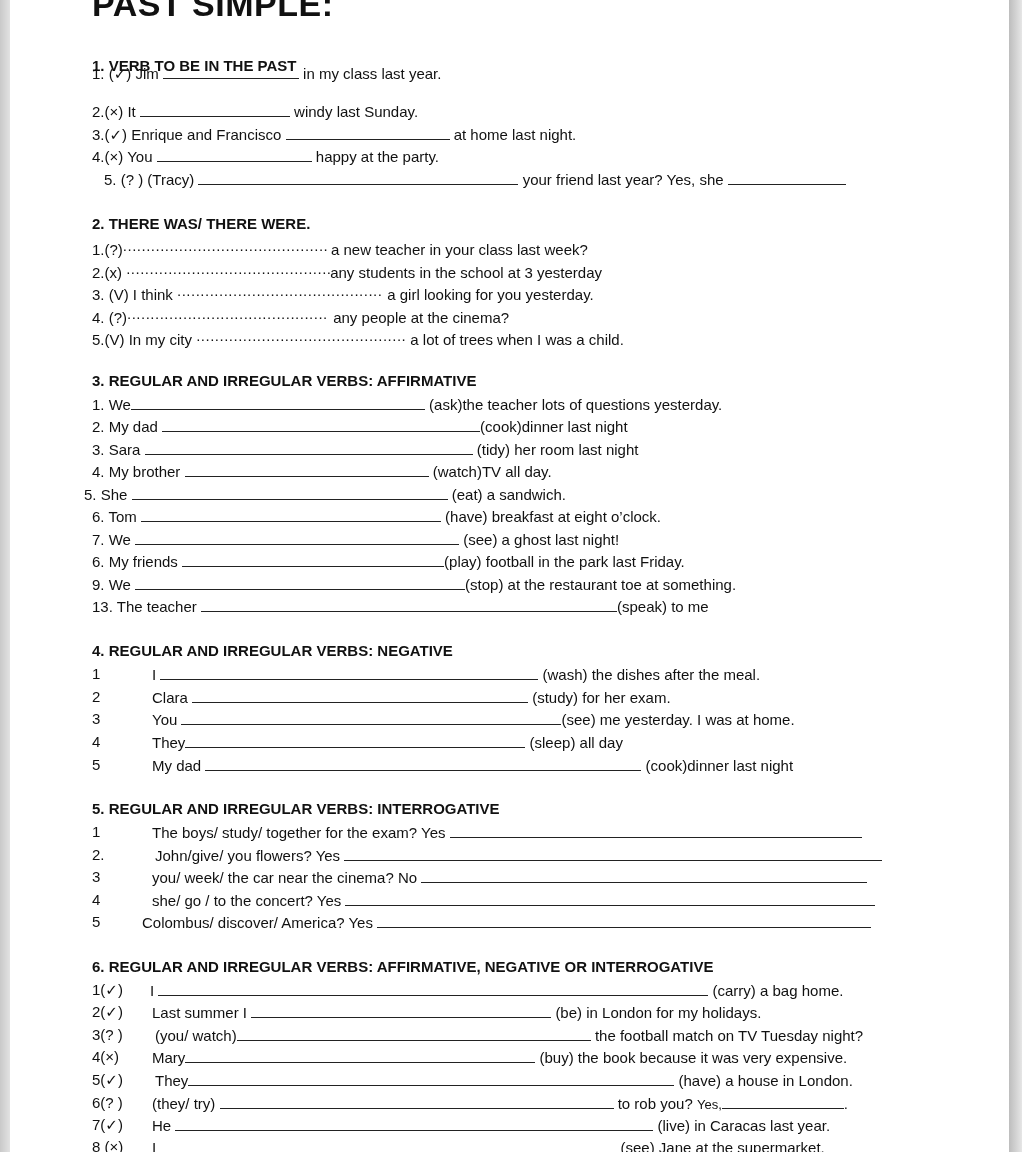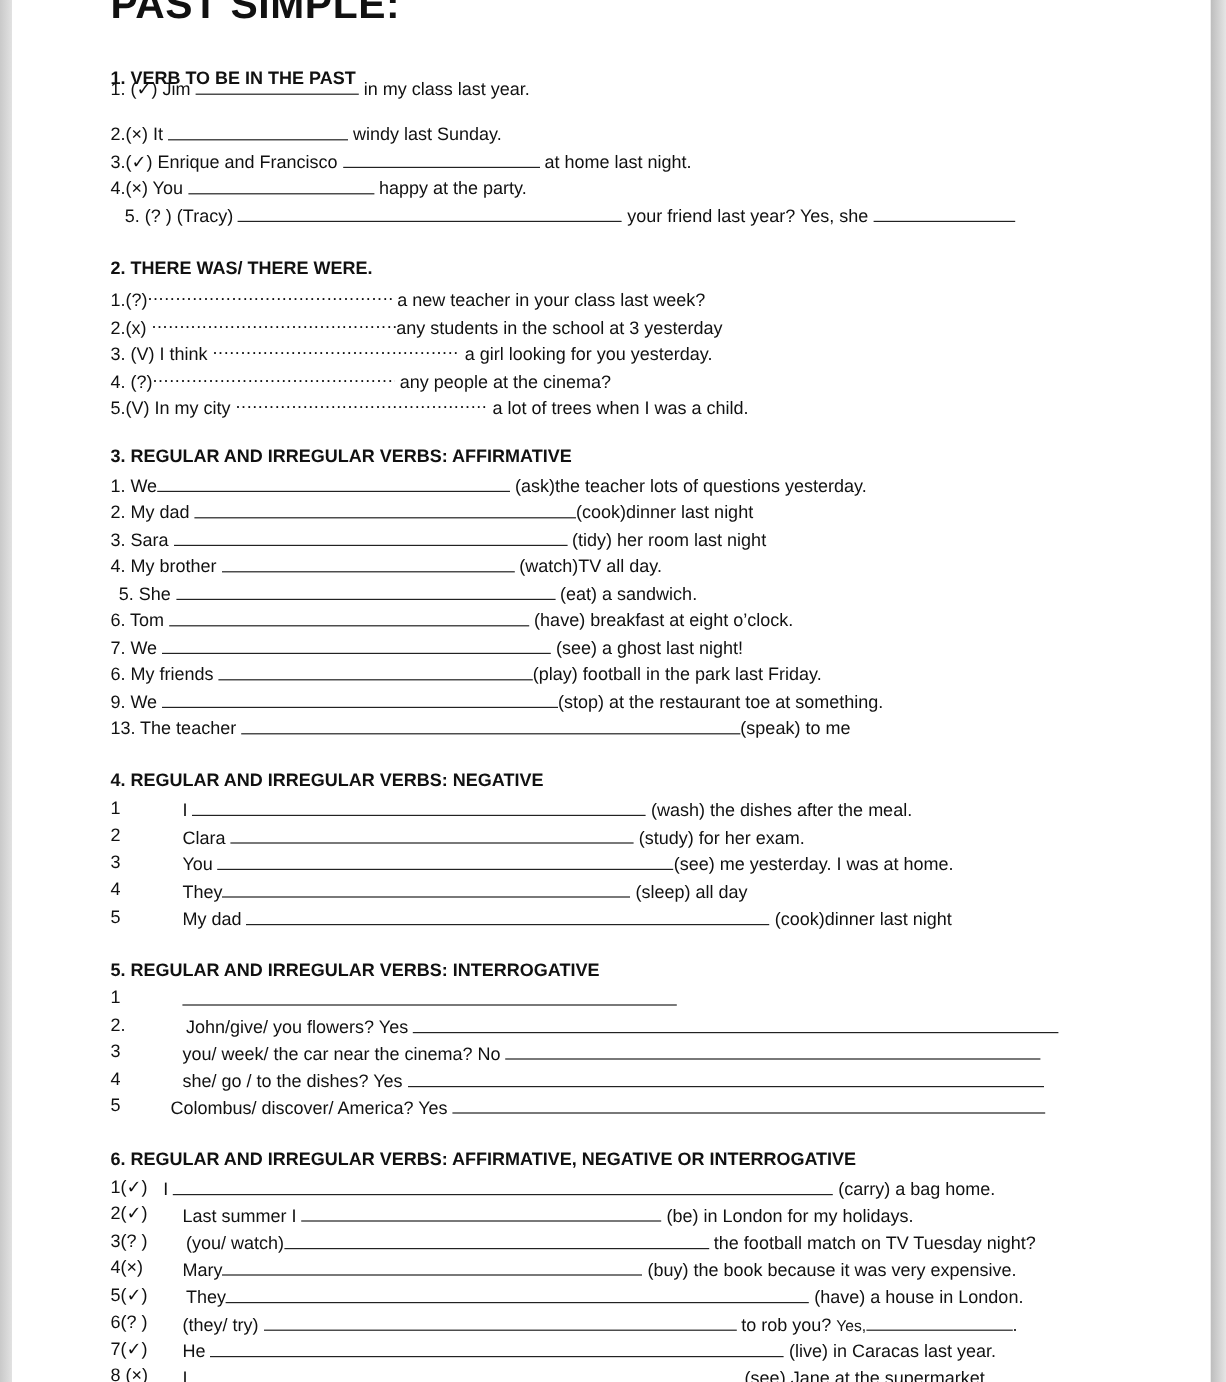--- a/index.html
+++ b/index.html
@@ -110,21 +110,21 @@
 <div class="line" style="left:92px;top:440px">
   <span>3. Sara</span>
   <span class="blank" style="width:328px"></span>
   <span>(tidy) her room last night</span>
 </div>
 <div class="line" style="left:92px;top:462px">
   <span>4. My brother</span>
   <span class="blank" style="width:244px"></span>
   <span>(watch)TV all day.</span>
 </div>
-<div class="line" style="left:99px;top:485px">
+<div class="line" style="left:84px;top:485px">
   <span>5. She</span>
   <span class="blank" style="width:316px"></span>
   <span>(eat) a sandwich.</span>
 </div>
 <div class="line" style="left:92px;top:507px">
   <span>6. Tom</span>
   <span class="blank" style="width:300px"></span>
   <span>(have) breakfast at eight o’clock.</span>
 </div>
 <div class="line" style="left:92px;top:530px">
@@ -171,46 +171,47 @@
 <div class="num" style="left:92px;top:756px">5</div>
 <div class="line" style="left:152px;top:756px">
   <span>My dad</span>
   <span class="blank" style="width:436px"></span>
   <span>(cook)dinner last night</span>
 </div>
 
 <div class="heading" style="top:800px">5. REGULAR AND IRREGULAR VERBS: INTERROGATIVE</div>
 <div class="num" style="left:92px;top:823px">1</div>
 <div class="line" style="left:152px;top:823px">
+  <span>The boys/ study/ together for the exam? Yes</span>
   <span class="blank" style="width:412px"></span>
 </div>
 <div class="num" style="left:92px;top:846px">2.</div>
 <div class="line" style="left:155px;top:846px">
   <span>John/give/ you flowers? Yes</span>
   <span class="blank" style="width:538px"></span>
 </div>
 <div class="num" style="left:92px;top:868px">3</div>
 <div class="line" style="left:152px;top:868px">
   <span>you/ week/ the car near the cinema? No</span>
   <span class="blank" style="width:446px"></span>
 </div>
 <div class="num" style="left:92px;top:891px">4</div>
 <div class="line" style="left:152px;top:891px">
-  <span>she/ go / to the dishes? Yes</span>
+  <span>she/ go / to the concert? Yes</span>
   <span class="blank" style="width:530px"></span>
 </div>
 <div class="num" style="left:92px;top:913px">5</div>
 <div class="line" style="left:142px;top:913px">
   <span>Colombus/ discover/ America? Yes</span>
   <span class="blank" style="width:494px"></span>
 </div>
 
 <div class="heading" style="top:958px">6.  REGULAR AND IRREGULAR VERBS: AFFIRMATIVE, NEGATIVE OR INTERROGATIVE</div>
 <div class="num" style="left:92px;top:981px">1(✓)</div>
-<div class="line" style="left:136px;top:981px">
+<div class="line" style="left:150px;top:981px">
   <span>I</span>
   <span class="blank" style="width:550px"></span>
   <span>(carry) a bag home.</span>
 </div>
 <div class="num" style="left:92px;top:1003px">2(✓)</div>
 <div class="line" style="left:152px;top:1003px">
   <span>Last summer I</span>
   <span class="blank" style="width:300px"></span>
   <span>(be) in London for my holidays.</span>
 </div>

